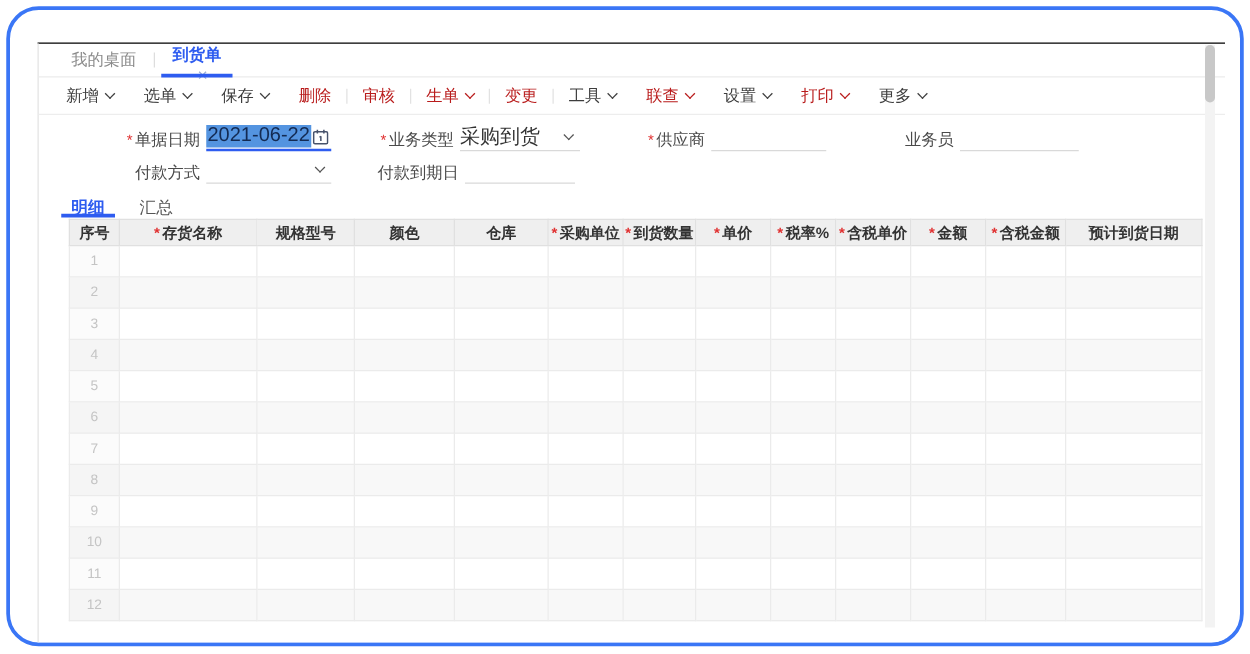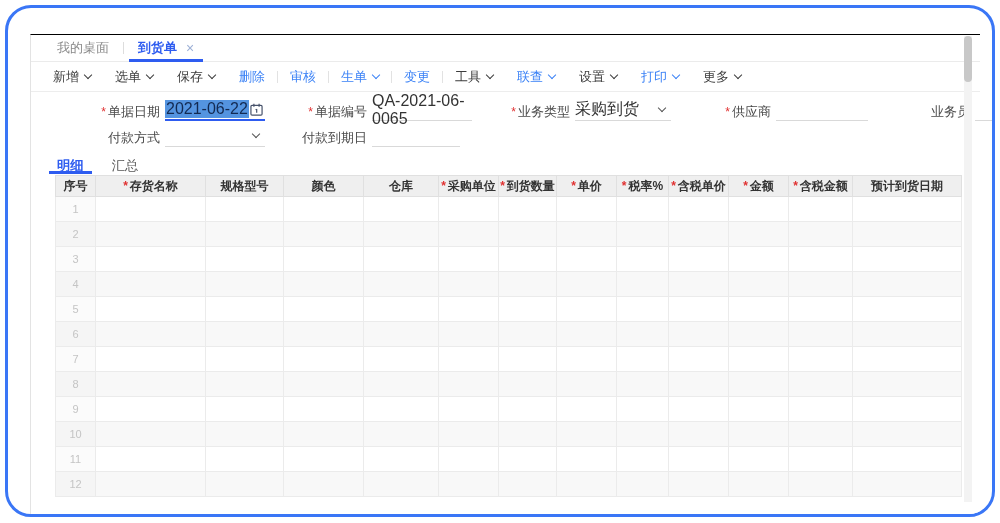--- a/index.html
+++ b/index.html
@@ -12,29 +12,29 @@
   .panel { position:absolute; left:22px; top:26px; right:12px; bottom:0;
            border-top:1px solid #000000; border-left:1px solid #e3e3e3; background:#fff; }
 
   
   .vscroll { position:absolute; right:8px; top:1px; bottom:12px; width:8px; background:#f3f3f3; }
   .vthumb  { position:absolute; top:0; left:0; right:0; height:46px; background:#c8c8c8; border-radius:4px; }
 
   
   .tabbar { height:27px; display:flex; align-items:stretch; border-bottom:1px solid #ebebeb; padding-left:12px; }
   .tab { font-size:13px; color:#8a8a8a; padding:0 14px; display:flex; align-items:center; position:relative; cursor:pointer; background:none; border:none; font-family:inherit; }
-  .tab.active { color:#2e5cf0; font-weight:bold; }
+  .tab.active { color:#2e5cf0; font-weight:bold;flex-direction:column; }
   .tab.active::after { content:""; position:absolute; left:5px; right:5px; bottom:-1px; height:3px; background:#2e5cf0; }
   .tab-sep { width:1px; height:12px; background:#ddd; align-self:center; }
   .tab-close { color:#9db0d6; margin-left:9px; font-size:14px; font-weight:normal; line-height:1; }
 
   
   .toolbar { height:30px; display:flex; align-items:center; border-bottom:1px solid #ededed; padding-left:10px; }
   .titem { display:flex; align-items:center; padding:0 12px; color:#3d3d3d; font-size:13px; cursor:pointer; background:none; border:none; font-family:inherit; height:100%; }
-  .titem.disabled { color:#3b82f6; cursor:default; }
+  .titem.disabled { color:#b91c1c; cursor:default; }
   .chev { width:6px; height:6px; border-right:1.5px solid currentColor; border-bottom:1.5px solid currentColor; transform:rotate(45deg); margin-left:6px; margin-top:-3px; display:inline-block; }
   .tdiv { width:1px; height:12px; background:#e2e2e2; }
 
   
   .form { padding-top:5px; }
   .frow { display:flex; align-items:center; height:26px; font-size:13px; }
   .field { display:flex; align-items:flex-end; }
   .flabel { text-align:right; color:#4a4a4a; white-space:nowrap; display:inline-block; }
   .req { color:#e03131; margin-right:2px; font-size:12px; }
   .finput { border-bottom:1px solid #d9d9d9; height:21px; display:flex; align-items:center; margin-left:5px; font-size:16px; color:#333; }
@@ -136,26 +136,20 @@
             <span class="cal">
               <svg width="13" height="13" viewBox="0 0 14 14">
                   <rect x="1" y="2.5" width="12" height="10.5" rx="1.2" fill="none" stroke="#47526b" stroke-width="1.3"></rect>
                   <line x1="4.2" y1="0.8" x2="4.2" y2="4" stroke="#47526b" stroke-width="1.3"></line>
                   <line x1="9.8" y1="0.8" x2="9.8" y2="4" stroke="#47526b" stroke-width="1.3"></line>
                   <line x1="7.2" y1="6.5" x2="7.2" y2="10.5" stroke="#47526b" stroke-width="1.3"></line>
                   <line x1="6" y1="7.4" x2="7.2" y2="6.5" stroke="#47526b" stroke-width="1.1"></line>
                 </svg>
             </span>
           </span>
-        </div>
-        <div class="field" style="margin-left:24px">
-          <span class="flabel" style="width:78px"><span class="req">*</span><span>单据编号</span></span>
-          <span class="finput" style="width:100px">
-              <span>QA-2021-06-0065</span>
-            </span>
         </div>
         <div class="field" style="margin-left:20px">
           <span class="flabel" style="width:78px"><span class="req">*</span><span>业务类型</span></span>
           <span class="finput" style="width:96px">
             <span>采购到货</span>
             <span class="chev-dark"></span>
           </span>
         </div>
         <div class="field" style="margin-left:42px">
           <span class="flabel" style="width:58px"><span class="req">*</span><span>供应商</span></span>

